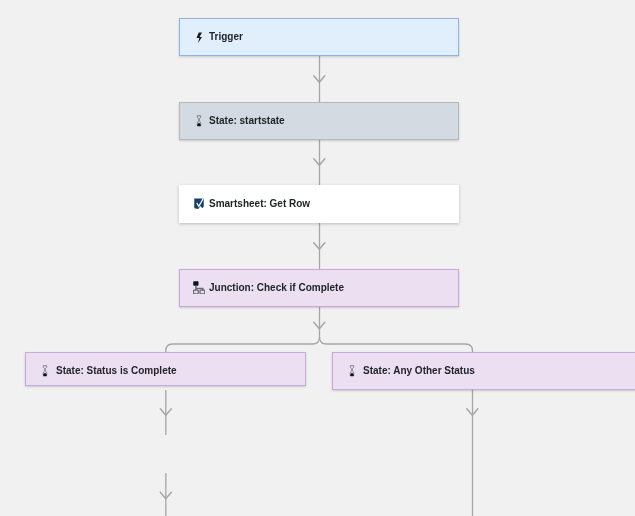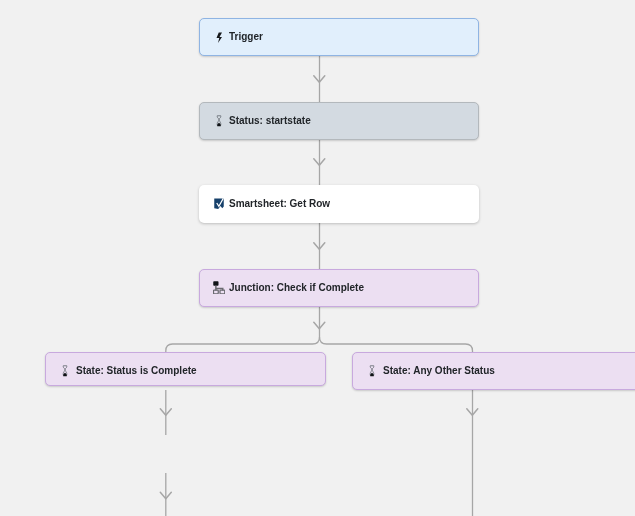--- a/index.html
+++ b/index.html
@@ -1,21 +1,21 @@
 <!DOCTYPE html>
 <html><head>
 <meta charset="utf-8">
 <style>
   html,body{margin:0;padding:0;}
   body{width:635px;height:516px;overflow:hidden;background:#f1f1f1;
        font-family:"Liberation Sans",sans-serif;
        -webkit-font-smoothing:antialiased;}
   #canvas{position:relative;width:635px;height:516px;background:#f1f1f1;}
   svg.edges{position:absolute;left:0;top:0;width:635px;height:516px;}
-  .node{position:absolute;box-sizing:border-box;border-radius:5px;margin-left:20px;}
+  .node{position:absolute;box-sizing:border-box;border-radius:0;}
   .node .lbl{position:absolute;font-size:10px;font-weight:bold;color:#212529;
              white-space:nowrap;line-height:1;}
   .node .ico{position:absolute;display:block;line-height:0;}
 </style>
 </head>
 <body>
 
 <div id="canvas">
   <svg class="edges" viewBox="0 0 635 516">
       <g>
@@ -54,21 +54,21 @@
       <span class="ico" style="left: 16px; top: 13px;"><svg width="6.5" height="11.5" viewBox="0 0 26 46">
           <path d="M24 2 H11 L2 24 H13 L8 44 L24 20 H14 Z" fill="#16181b"></path>
         </svg></span>
       <span class="lbl" style="left: 29px; top: 13px;">Trigger</span>
     </div>
     <div class="node" style="left: 179px; top: 102px; width: 280px; height: 38px; background: rgb(211, 218, 225); border: 1px solid rgb(179, 184, 188); box-shadow: rgba(0, 0, 0, 0.17) 0px 1px 2px;">
       <span class="ico" style="left: 16px; top: 12px;"><svg width="6" height="12" viewBox="0 0 24 48">
           <path d="M5 3 h14 v4 c0 5 -7 7 -7 11 c0 7 7 9 7 16 v7 h-14 v-7 c0 -7 7 -9 7 -16 c0 -4 -7 -6 -7 -11z" fill="none" stroke="#6b7178" stroke-width="3.5"></path>
           <path d="M12 30 c0 3 7 5 7 11 v4 h-14 v-4 c0 -6 7 -8 7 -11z" fill="#0f1215"></path>
         </svg></span>
-      <span class="lbl" style="left: 29px; top: 13px;">Status: startstate</span>
+      <span class="lbl" style="left: 29px; top: 13px;">State: startstate</span>
     </div>
     <div class="node" style="left: 179px; top: 185px; width: 280px; height: 38px; background: rgb(255, 255, 255); border: none; box-shadow: rgba(0, 0, 0, 0.22) 0px 1px 3px;">
       <span class="ico" style="left: 15px; top: 13px;"><svg width="10" height="12" viewBox="0 0 40 48">
           <defs>
             <clipPath id="ssclip">
               <path d="M0 0h40v48H0z"></path>
             </clipPath>
           </defs>
           <path d="M1 2 h38 v32 l-6 7 -7 -9 -9 12 -16 -3 Z" fill="#16406a"></path>
           <g clip-path="url(#ssclip)">

